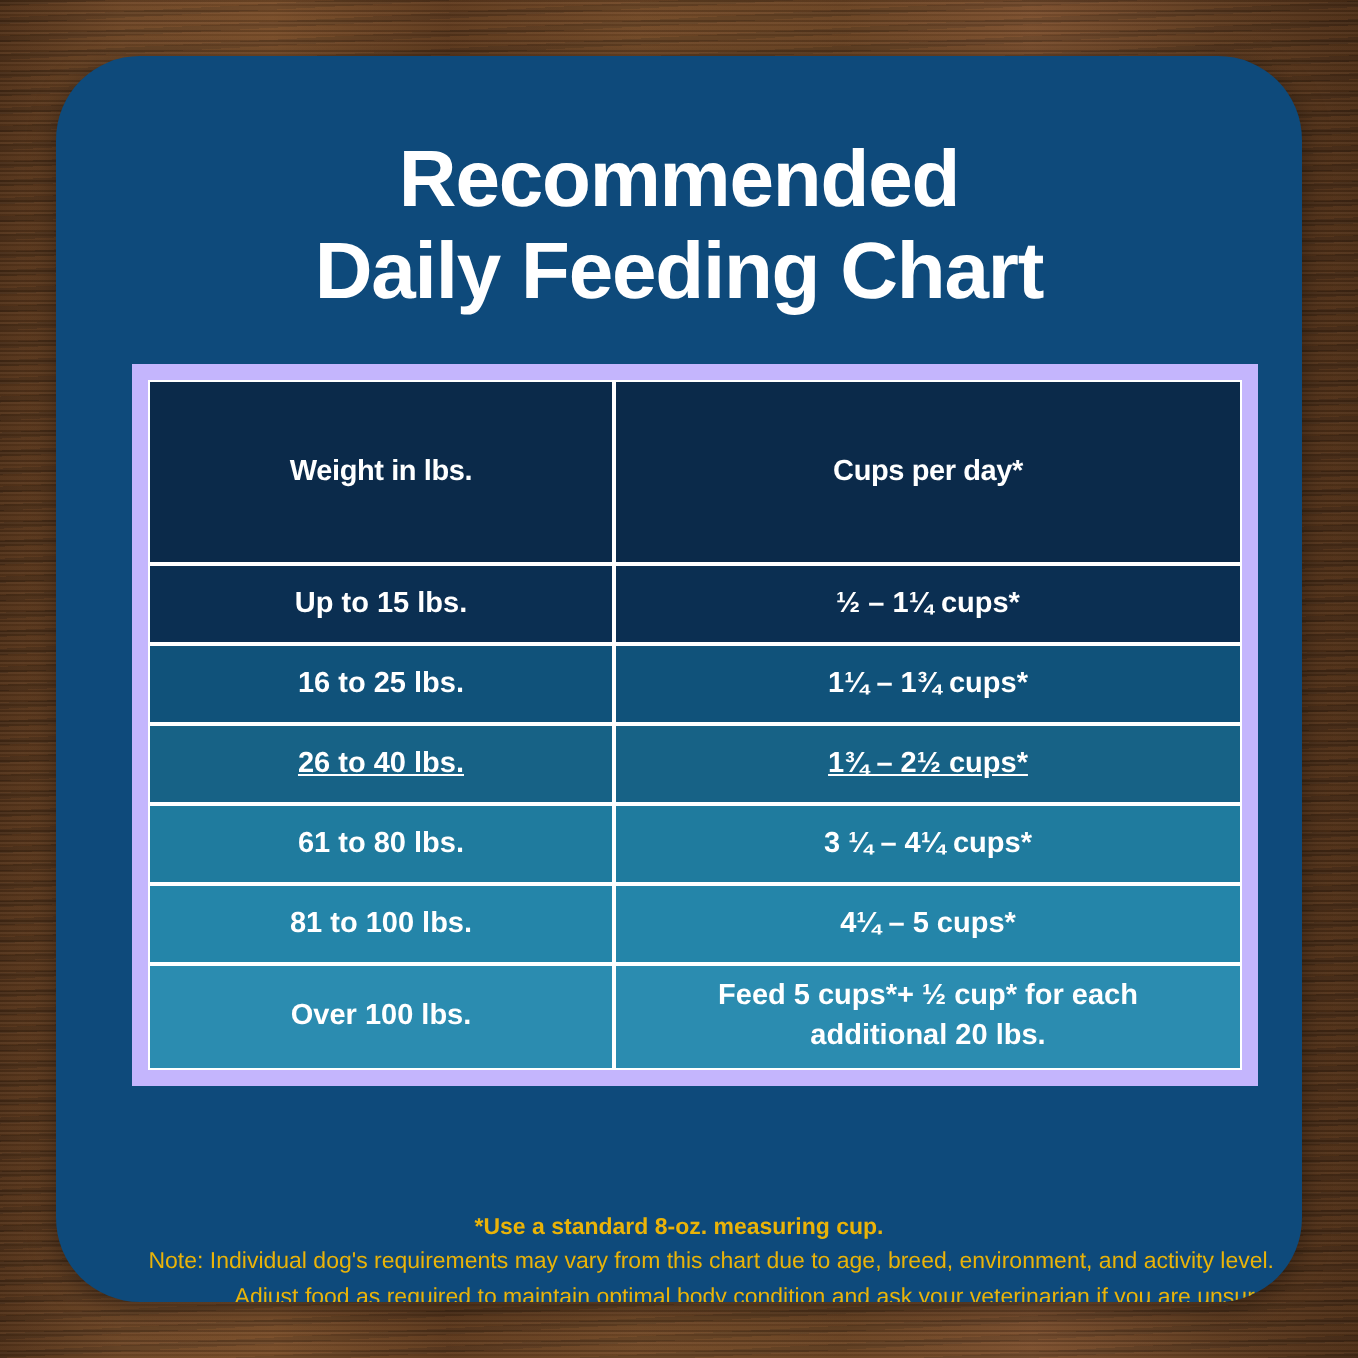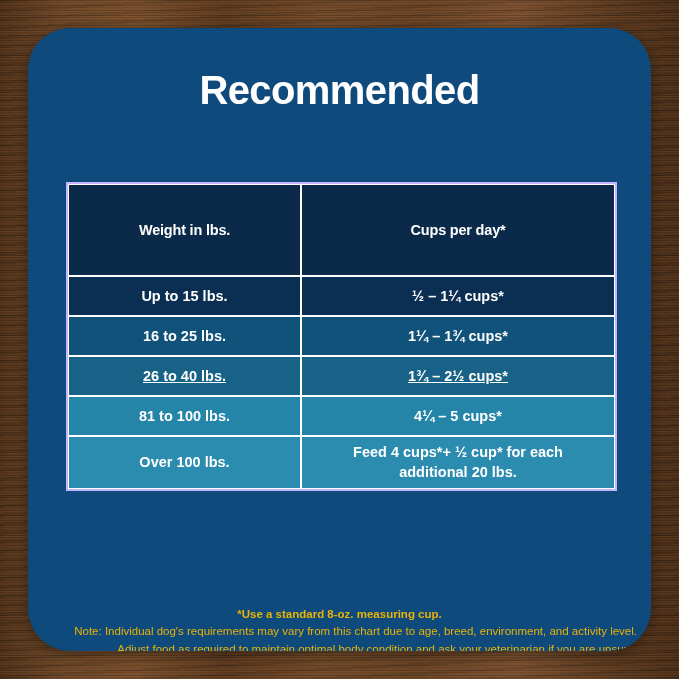--- a/index.html
+++ b/index.html
@@ -76,21 +76,21 @@
 
   
   #feeding-table {
     position: absolute;
     left: 38px;
     top: 154px;
     width: 547px;
     border-collapse: separate;
     border-spacing: 0;
     background: #4d7c0f;
-    border: 2px solid #c4b5fd;
+    border: 8px solid #c4b5fd;
     table-layout: fixed;
   }
   #feeding-table td, #feeding-table th {
     border: 1.5px solid #ffffff;
     text-align: center;
     vertical-align: middle;
     color: #ffffff;
     font-size: 14.5px;
     font-weight: bold;
     padding: 0;
@@ -145,20 +145,21 @@
 </style>
 </head>
 <body>
 
 <div id="wood-bg"></div>
 
 <div id="card">
 
   <div id="title-block">
     <span class="tline">Recommended</span>
+    <span class="tline">Daily Feeding Chart</span>
   </div>
 
   <table id="feeding-table">
     <thead>
       <tr>
         <th class="col-weight">Weight in lbs.</th>
         <th class="col-cups">Cups per day*</th>
       </tr>
     </thead>
     <tbody>
@@ -167,28 +168,32 @@
         <td class="col-cups cups-cell">½ – 1¼ cups*</td>
       </tr>
       <tr class="r2">
         <td class="col-weight">16 to 25 lbs.</td>
         <td class="col-cups cups-cell">1¼ – 1¾  cups*</td>
       </tr>
       <tr class="r3">
         <td class="col-weight">26 to 40 lbs.</td>
         <td class="col-cups cups-cell">1¾ – 2½ cups*</td>
       </tr>
+      <tr class="r5">
+        <td class="col-weight">61 to 80 lbs.</td>
+        <td class="col-cups cups-cell">3 ¼ – 4¼ cups*</td>
+      </tr>
       <tr class="r6">
         <td class="col-weight">81 to 100 lbs.</td>
         <td class="col-cups cups-cell">4¼ – 5 cups*</td>
       </tr>
       <tr class="r7 last-row">
         <td class="col-weight">Over 100 lbs.</td>
         <td class="col-cups cups-cell">
-          <span>Feed 4 cups*+ ½ cup* for each</span><br>
+          <span>Feed 5 cups*+ ½ cup* for each</span><br>
           <span>additional 20 lbs.</span>
         </td>
       </tr>
     </tbody>
   </table>
 
   <div id="footnotes">
     <span class="fn-strong">*Use a standard 8-oz. measuring cup.</span>
     <span class="fn-line">Note: Individual dog's requirements may vary from this chart due to age, breed, environment, and activity level.</span>
     <span class="fn-line">Adjust food as required to maintain optimal body condition and ask your veterinarian if you are unsure.</span>

